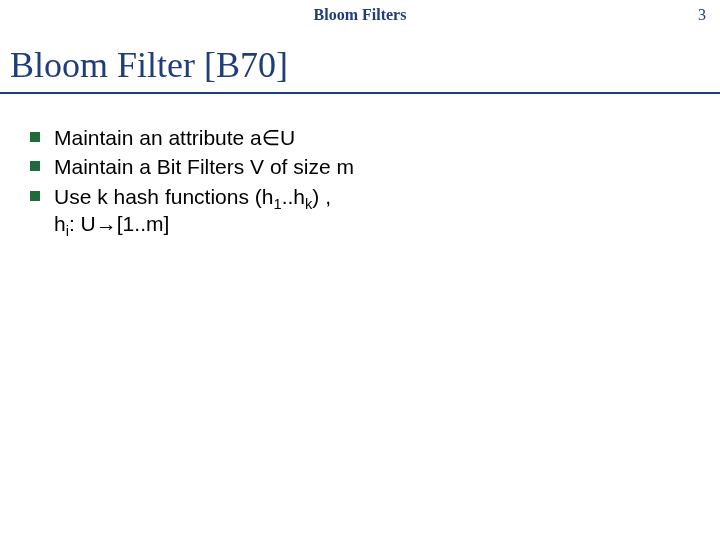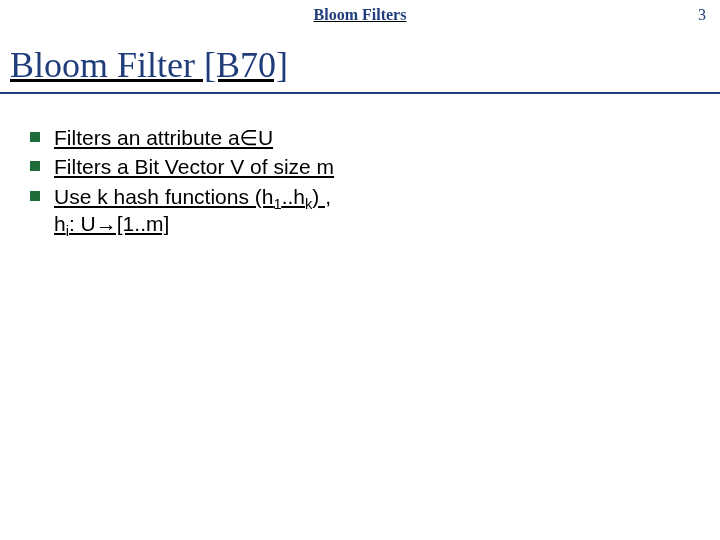--- a/index.html
+++ b/index.html
@@ -9,21 +9,20 @@
     height: 540px;
     background: #ffffff;
     font-family: Arial, Helvetica, sans-serif;
     overflow: hidden;
   }
   .slide {
     position: relative;
     width: 720px;
     height: 399px;
     box-sizing: border-box;
-    text-decoration: underline;
   }
   .header {
     position: relative;
     height: 28px;
     padding-top: 6px;
   }
   .header-title {
     text-align: center;
     color: #1f3d7a;
     font-family: "Times New Roman", Times, serif;
@@ -87,26 +86,26 @@
     <div class="header-page">3</div>
   </div>
 
   <div class="title">Bloom Filter [B70]</div>
   <hr class="rule">
 
   <div class="body">
 
     <div class="item">
       <div class="bullet"></div>
-      <div class="text">Filters an attribute a∈U</div>
+      <div class="text">Maintain an attribute a∈U</div>
     </div>
 
     <div class="item">
       <div class="bullet"></div>
-      <div class="text">Filters a Bit Vector V of size m</div>
+      <div class="text">Maintain a Bit Filters V of size m</div>
     </div>
 
     <div class="item">
       <div class="bullet"></div>
       <div class="text">Use k hash functions (h<sub>1</sub>..h<sub>k</sub>) ,<br>h<sub>i</sub>: U→[1..m]</div>
     </div>
 
 
 
   </div>

